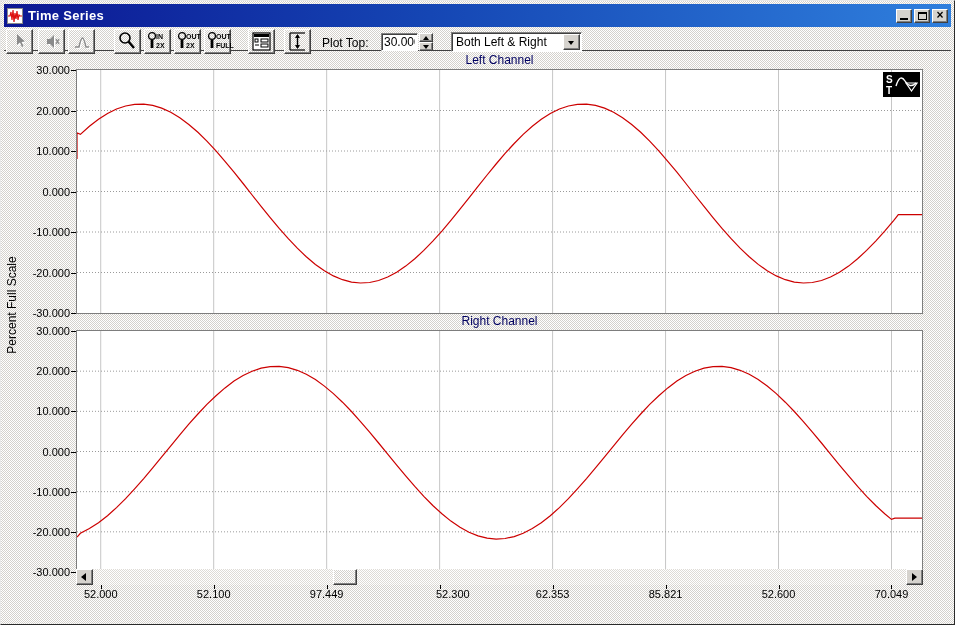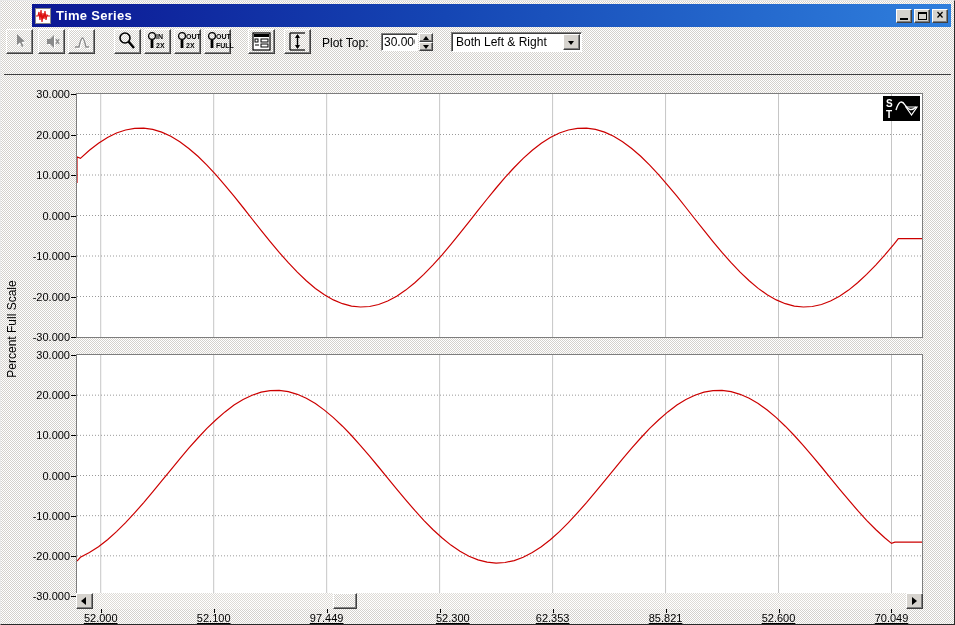--- a/index.html
+++ b/index.html
@@ -9,36 +9,36 @@
     font-family:"Liberation Sans",sans-serif;
     background:#d6d3ce;
     background-image:repeating-conic-gradient(#ffffff 0% 25%, #d4d1cc 0% 50%);
     background-size:2px 2px;
     border:1px solid;border-color:#e8e8e8 #2a2a2a #2a2a2a #e8e8e8;
     padding:3px;overflow:hidden;
   }
   .titlebar{
     position:relative;height:23px;
     background:linear-gradient(90deg,#0c1793 0%,#1546b4 45%,#2f7fdd 100%);
-    display:flex;align-items:center;padding:0 3px;margin-left:28px;
+    display:flex;align-items:center;padding:0 3px;
   }
   .app-icon{width:16px;height:16px;background:#fff;border:1px solid #888;margin-right:5px;flex:0 0 auto;}
   .title-text{color:#fff;font-size:13px;font-weight:bold;letter-spacing:0.3px;flex:1 1 auto;}
   .winbtns{display:flex;gap:2px;}
   .winbtn{
     width:16px;height:14px;position:relative;
     background:#d6d3ce;border:1px solid;border-color:#fff #404040 #404040 #fff;
     box-shadow:inset -1px -1px 0 #808080;
     display:flex;align-items:center;justify-content:center;
     font-size:11px;line-height:10px;color:#000;
   }
   .glyph-min{width:8px;height:2px;background:#000;margin-top:7px;}
   .glyph-max{width:9px;height:8px;border:1px solid #000;border-top:2px solid #000;}
   .glyph-close{font-weight:bold;font-size:12px;line-height:11px;}
-  .toolbar{position:relative;height:48px;border-bottom:1px solid #404040;}
+  .toolbar{position:relative;height:24px;border-bottom:1px solid #404040;}
   .tbtn{
     position:absolute;top:2px;width:27px;height:25px;
     border:1px solid;border-color:#fff #404040 #404040 #fff;
     box-shadow:inset -1px -1px 0 #808080;
     background-image:repeating-conic-gradient(#ffffff 0% 25%, #d4d1cc 0% 50%);background-size:2px 2px;
   }
   .tbtn svg{position:absolute;left:0;top:0;}
   .tbtn .zt{position:absolute;font-size:7px;font-weight:bold;color:#000;line-height:7px;left:11px;}
   .tbtn .zt.top{top:3px;}
   .tbtn .zt.bot{top:12px;}
@@ -69,21 +69,21 @@
     background:#fff;border:1px solid #7d7d7d;
   }
   #plot0{top:18px;height:245px;}
   #plot1{top:279px;height:243px;}
   .plot-title{position:absolute;left:72px;width:847px;text-align:center;font-size:12px;color:#000060;}
   #ptitle0{top:2px;}
   #ptitle1{top:263px;}
   .ylab{position:absolute;left:0;width:66px;text-align:right;font-size:11px;color:#000;height:12px;line-height:12px;}
   .ytick{position:absolute;width:5px;height:1px;background:#000;left:67px;}
   .xtick{position:absolute;width:1px;height:4px;background:#000;top:534px;}
-  .xlab{position:absolute;width:60px;text-align:center;font-size:11px;color:#000;top:537px;text-decoration:underline;}
+  .xlab{position:absolute;width:60px;text-align:center;font-size:11px;color:#000;top:537px;}
   .xaxis-title{position:absolute;left:72px;width:847px;text-align:center;top:551px;font-size:12px;color:#000;}
   .vlabel{
     position:absolute;left:1px;top:334px;width:160px;height:14px;
     transform-origin:left top;transform:rotate(-90deg);
     text-align:center;font-size:12px;color:#000;
   }
   .st-badge{position:absolute;right:2px;top:2px;width:37px;height:25px;background:#000;}
   .scrollbar{position:absolute;left:72px;top:518px;width:847px;height:16px;display:flex;}
   .sb-btn{width:17px;height:16px;position:relative;flex:0 0 auto;background:#d6d3ce;border:1px solid;border-color:#fff #404040 #404040 #fff;box-shadow:inset -1px -1px 0 #808080;}
   .sb-track{flex:1;position:relative;background-image:repeating-conic-gradient(#ffffff 0% 25%, #dedbd6 0% 50%);background-size:2px 2px;}
@@ -199,20 +199,21 @@
     <div class="combo" style="left:447px;">
       <span class="combo-text">Both Left &amp; Right</span>
       <span class="combo-btn">
           <span class="tri-down"></span>
         </span>
     </div>
   </div>
 
   <div class="content" id="content">
     <div class="vlabel">Percent Full Scale</div>
+    <div class="plot-title" id="ptitle0">Left Channel</div>
     <div class="plot" id="plot0"><svg width="845" height="243" viewBox="0 0 845 243">
           <line x1="23.723262032086538" x2="23.723262032086538" y1="0" y2="243" stroke="#c6c6c6"></line>
           <line x1="136.6911764705912" x2="136.6911764705912" y1="0" y2="243" stroke="#c6c6c6"></line>
           <line x1="249.65909090909585" x2="249.65909090909585" y1="0" y2="243" stroke="#c6c6c6"></line>
           <line x1="362.62700534759244" x2="362.62700534759244" y1="0" y2="243" stroke="#c6c6c6"></line>
           <line x1="475.59491978609714" x2="475.59491978609714" y1="0" y2="243" stroke="#c6c6c6"></line>
           <line x1="588.5628342246017" x2="588.5628342246017" y1="0" y2="243" stroke="#c6c6c6"></line>
           <line x1="701.5307486631064" x2="701.5307486631064" y1="0" y2="243" stroke="#c6c6c6"></line>
           <line x1="814.498663101611" x2="814.498663101611" y1="0" y2="243" stroke="#c6c6c6"></line>
           <line x1="0" x2="845" y1="40.49999999999999" y2="40.49999999999999" stroke="#9a9a9a" stroke-dasharray="1 2"></line>
@@ -224,20 +225,21 @@
         </svg>
       <div class="st-badge">
         <svg width="37" height="25" viewBox="0 0 37 25">
           <text x="3" y="11" fill="#fff" font-size="10" font-weight="bold" font-family="Liberation Sans,sans-serif">S</text>
           <text x="3" y="22" fill="#fff" font-size="10" font-weight="bold" font-family="Liberation Sans,sans-serif">T</text>
           <path d="M13 14 Q17 1 22 9 T33 11" fill="none" stroke="#fff" stroke-width="1.4"></path>
           <path d="M23 11 L34 11 L28.5 19 Z" fill="none" stroke="#fff" stroke-width="1.2"></path>
         </svg>
       </div>
     </div>
+    <div class="plot-title" id="ptitle1">Right Channel</div>
     <div class="plot" id="plot1"><svg width="845" height="241" viewBox="0 0 845 241">
           <line x1="23.723262032086538" x2="23.723262032086538" y1="0" y2="241" stroke="#c6c6c6"></line>
           <line x1="136.6911764705912" x2="136.6911764705912" y1="0" y2="241" stroke="#c6c6c6"></line>
           <line x1="249.65909090909585" x2="249.65909090909585" y1="0" y2="241" stroke="#c6c6c6"></line>
           <line x1="362.62700534759244" x2="362.62700534759244" y1="0" y2="241" stroke="#c6c6c6"></line>
           <line x1="475.59491978609714" x2="475.59491978609714" y1="0" y2="241" stroke="#c6c6c6"></line>
           <line x1="588.5628342246017" x2="588.5628342246017" y1="0" y2="241" stroke="#c6c6c6"></line>
           <line x1="701.5307486631064" x2="701.5307486631064" y1="0" y2="241" stroke="#c6c6c6"></line>
           <line x1="814.498663101611" x2="814.498663101611" y1="0" y2="241" stroke="#c6c6c6"></line>
           <line x1="0" x2="845" y1="40.16666666666666" y2="40.16666666666666" stroke="#9a9a9a" stroke-dasharray="1 2"></line>

